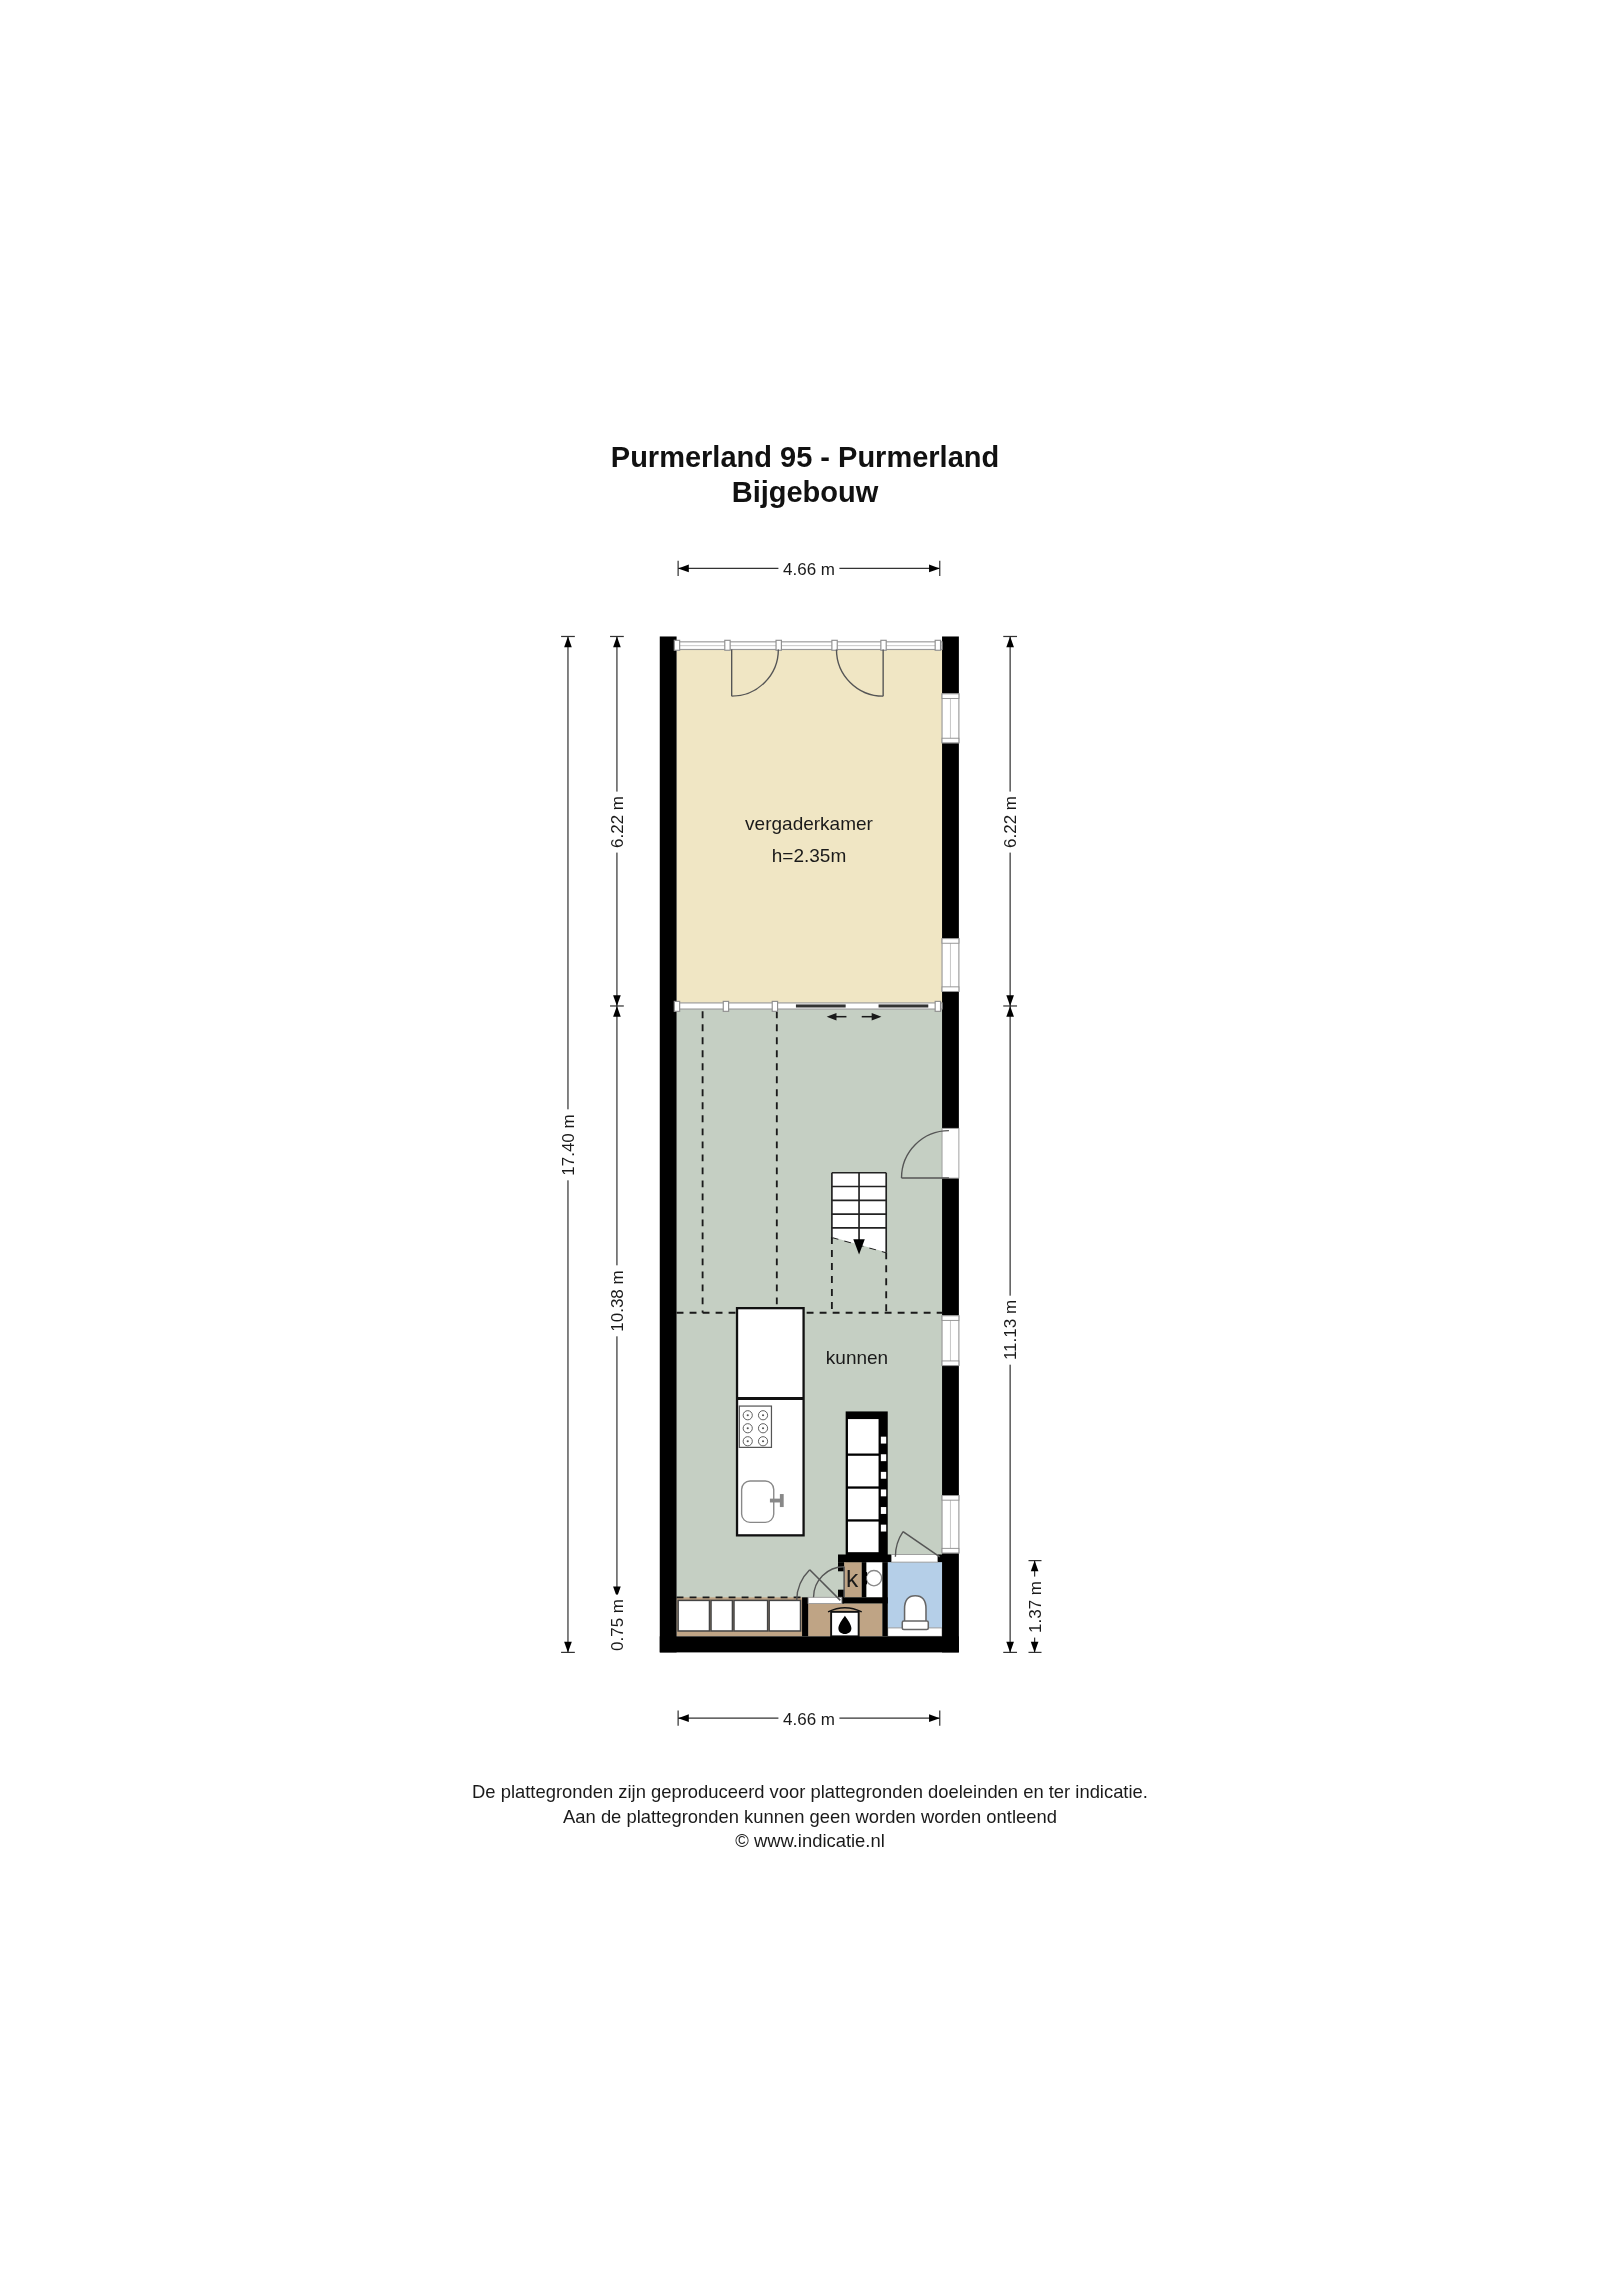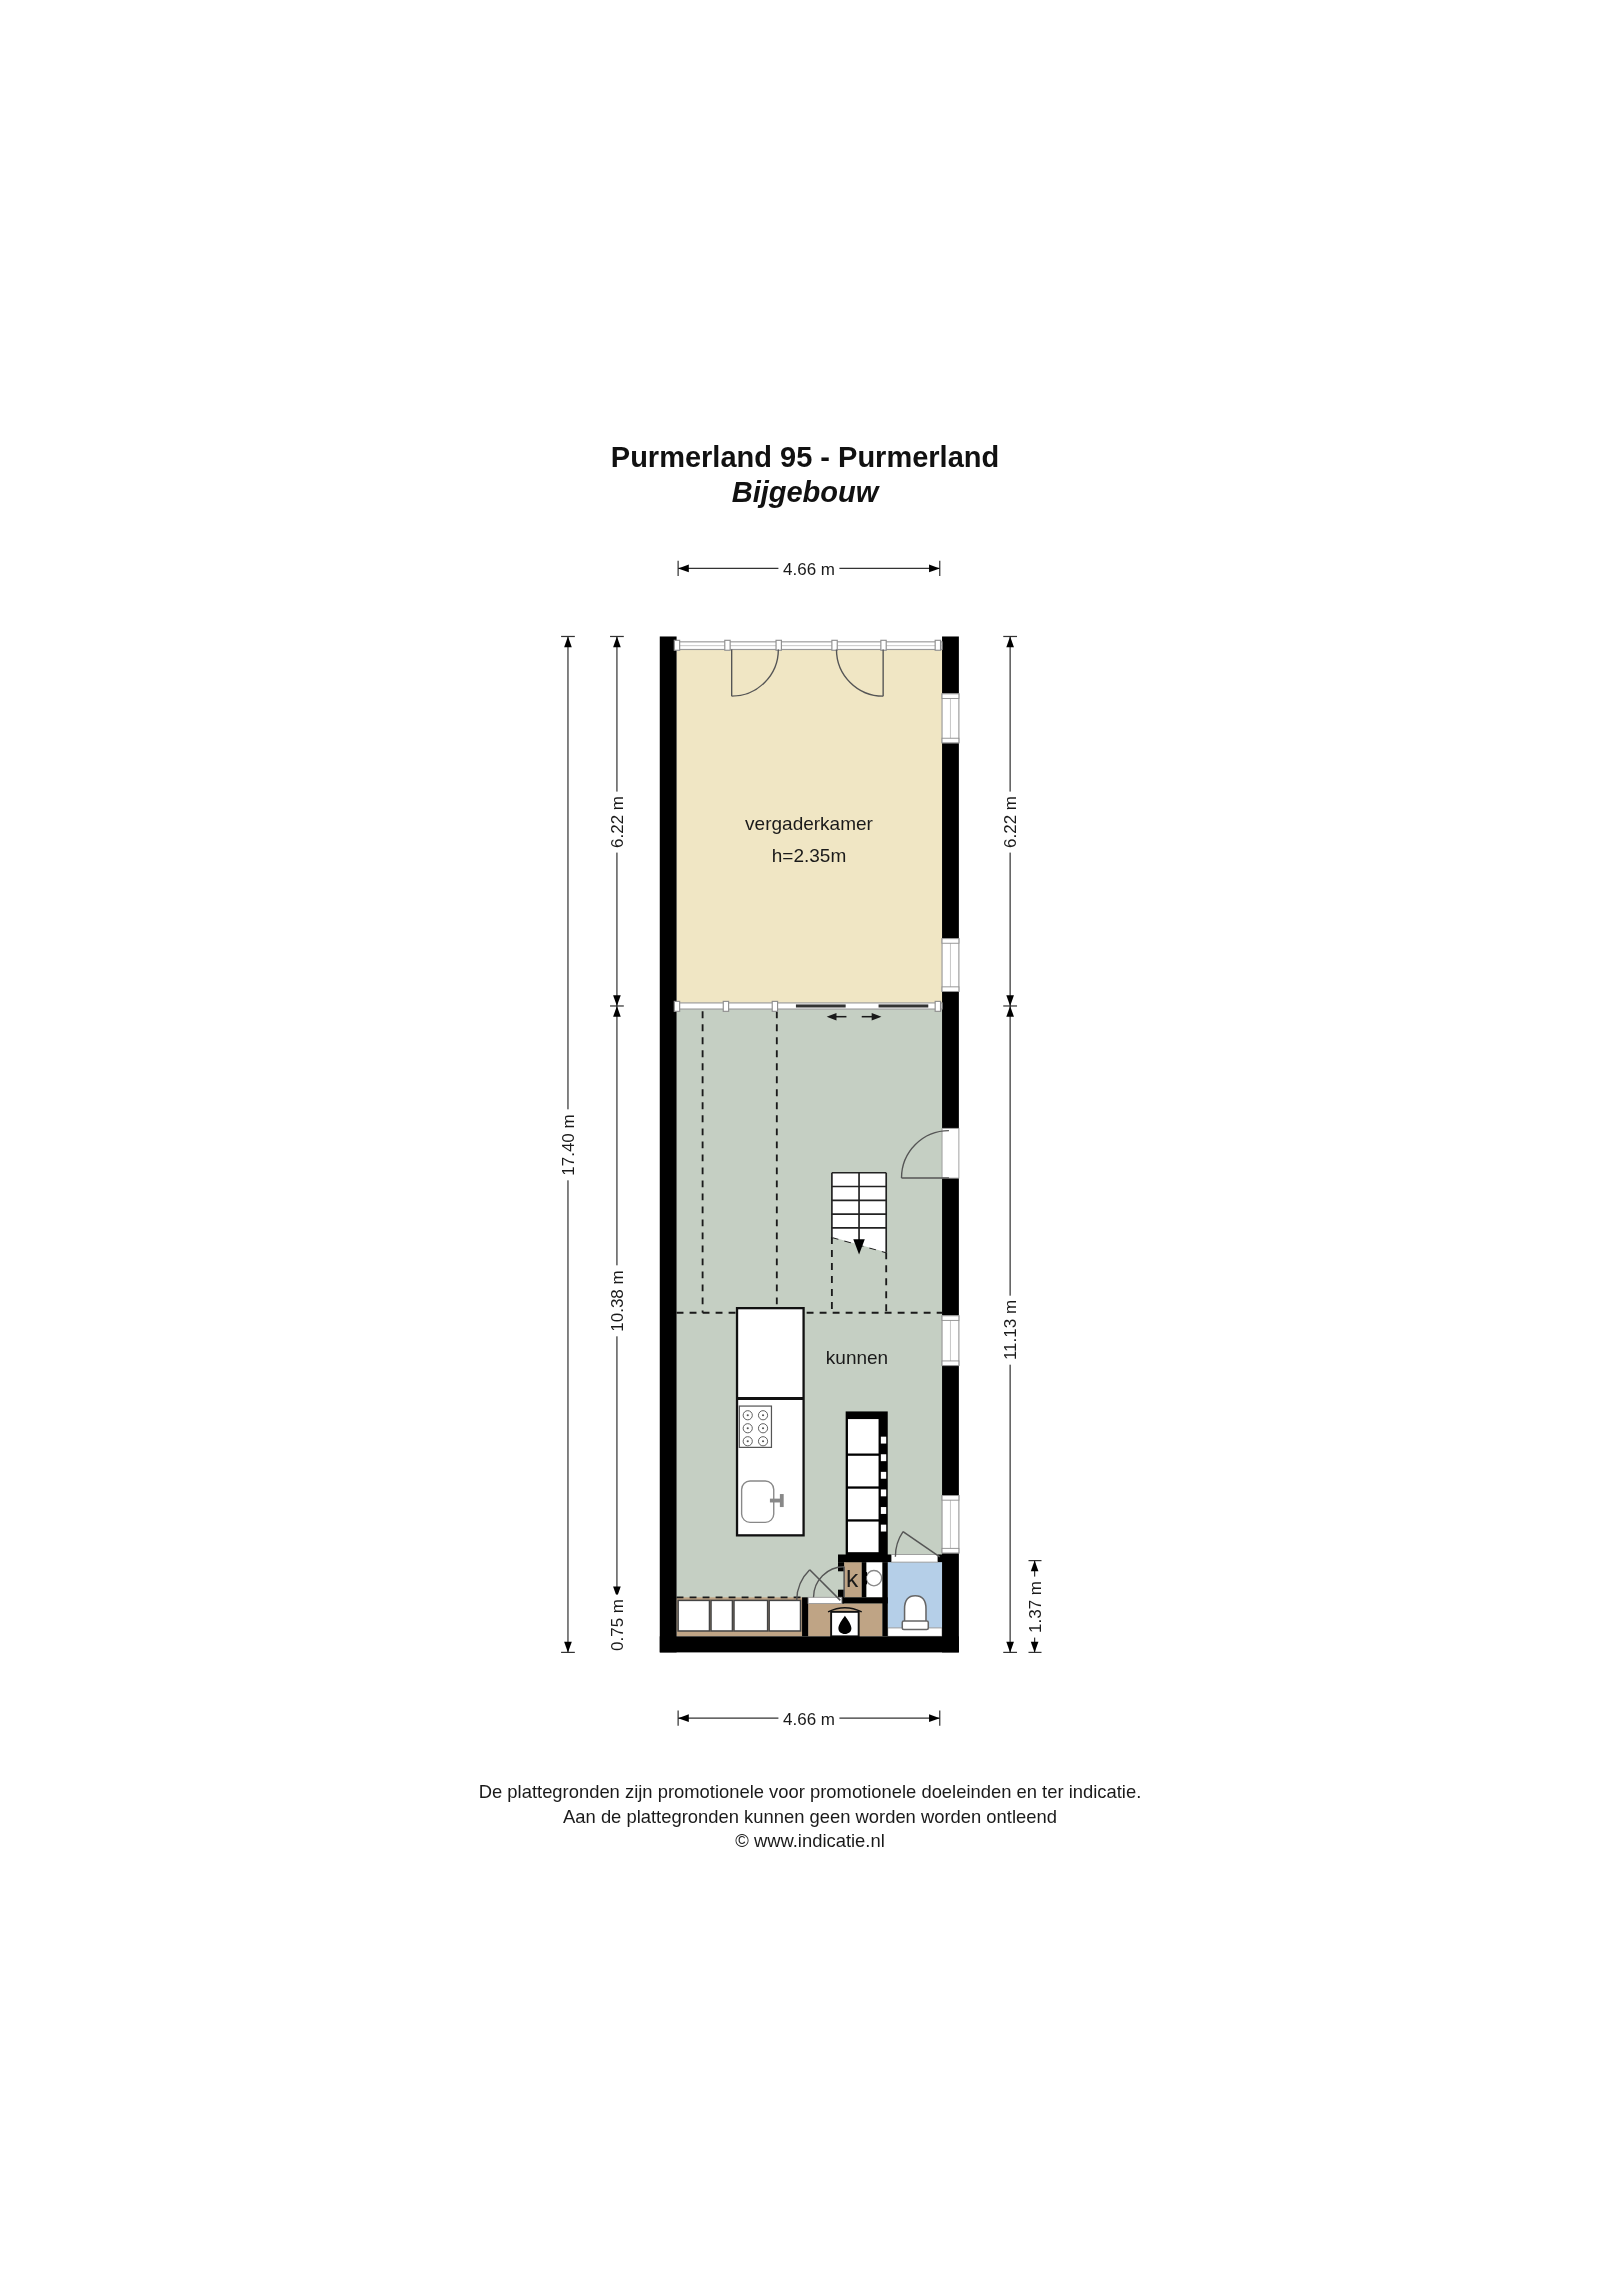--- a/index.html
+++ b/index.html
@@ -278,36 +278,36 @@
 
       <line x1="1352" y1="2040" x2="1352" y2="2160"></line>
       <line x1="1344" y1="2040" x2="1361" y2="2040"></line>
       <line x1="1344" y1="2160" x2="1361" y2="2160"></line>
       <polygon points="1352,2040 1347,2054 1357,2054" stroke="none"></polygon>
       <polygon points="1352,2160 1347,2146 1357,2146" stroke="none"></polygon>
     </g>
   </svg>
 
   <div class="title-line" style="top:441px;">Purmerland 95 - Purmerland</div>
-  <div class="title-line" style="top:476px;font-style:italic;">Bijgebouw</div>
+  <div class="title-line" style="top:476px;">Bijgebouw</div>
 
   <div class="lbl dim" style="left:809px;top:569px;">4.66 m</div>
   <div class="lbl dim" style="left:809px;top:1719px;">4.66 m</div>
 
   <div class="lbl dim v" style="left:568px;top:1145px;">17.40 m</div>
   <div class="lbl dim v" style="left:617px;top:822px;">6.22 m</div>
   <div class="lbl dim v" style="left:617px;top:1301px;">10.38 m</div>
   <div class="lbl dim v" style="left:617px;top:1625px;">0.75 m</div>
   <div class="lbl dim v" style="left:1010px;top:822px;">6.22 m</div>
   <div class="lbl dim v" style="left:1010px;top:1330px;">11.13 m</div>
   <div class="lbl dim v" style="left:1035px;top:1607px;">1.37 m</div>
 
   <div class="lbl nobg room-label" style="left:809px;top:823px;">vergaderkamer</div>
   <div class="lbl nobg room-sub" style="left:809px;top:855px;">h=2.35m</div>
   <div class="lbl nobg room-label" style="left:857px;top:1357px;">kunnen</div>
   <div class="lbl nobg closet-label" style="left:852px;top:1579px;">k</div>
 
-  <div class="footer-line" style="top:1781px;">De plattegronden zijn promotionele voor promotionele doeleinden en ter indicatie.</div>
+  <div class="footer-line" style="top:1781px;">De plattegronden zijn geproduceerd voor plattegronden doeleinden en ter indicatie.</div>
   <div class="footer-line" style="top:1806px;">Aan de plattegronden kunnen geen worden worden ontleend</div>
   <div class="footer-line" style="top:1830px;">© www.indicatie.nl</div>
 
 </div>
 
 
 </body></html>

